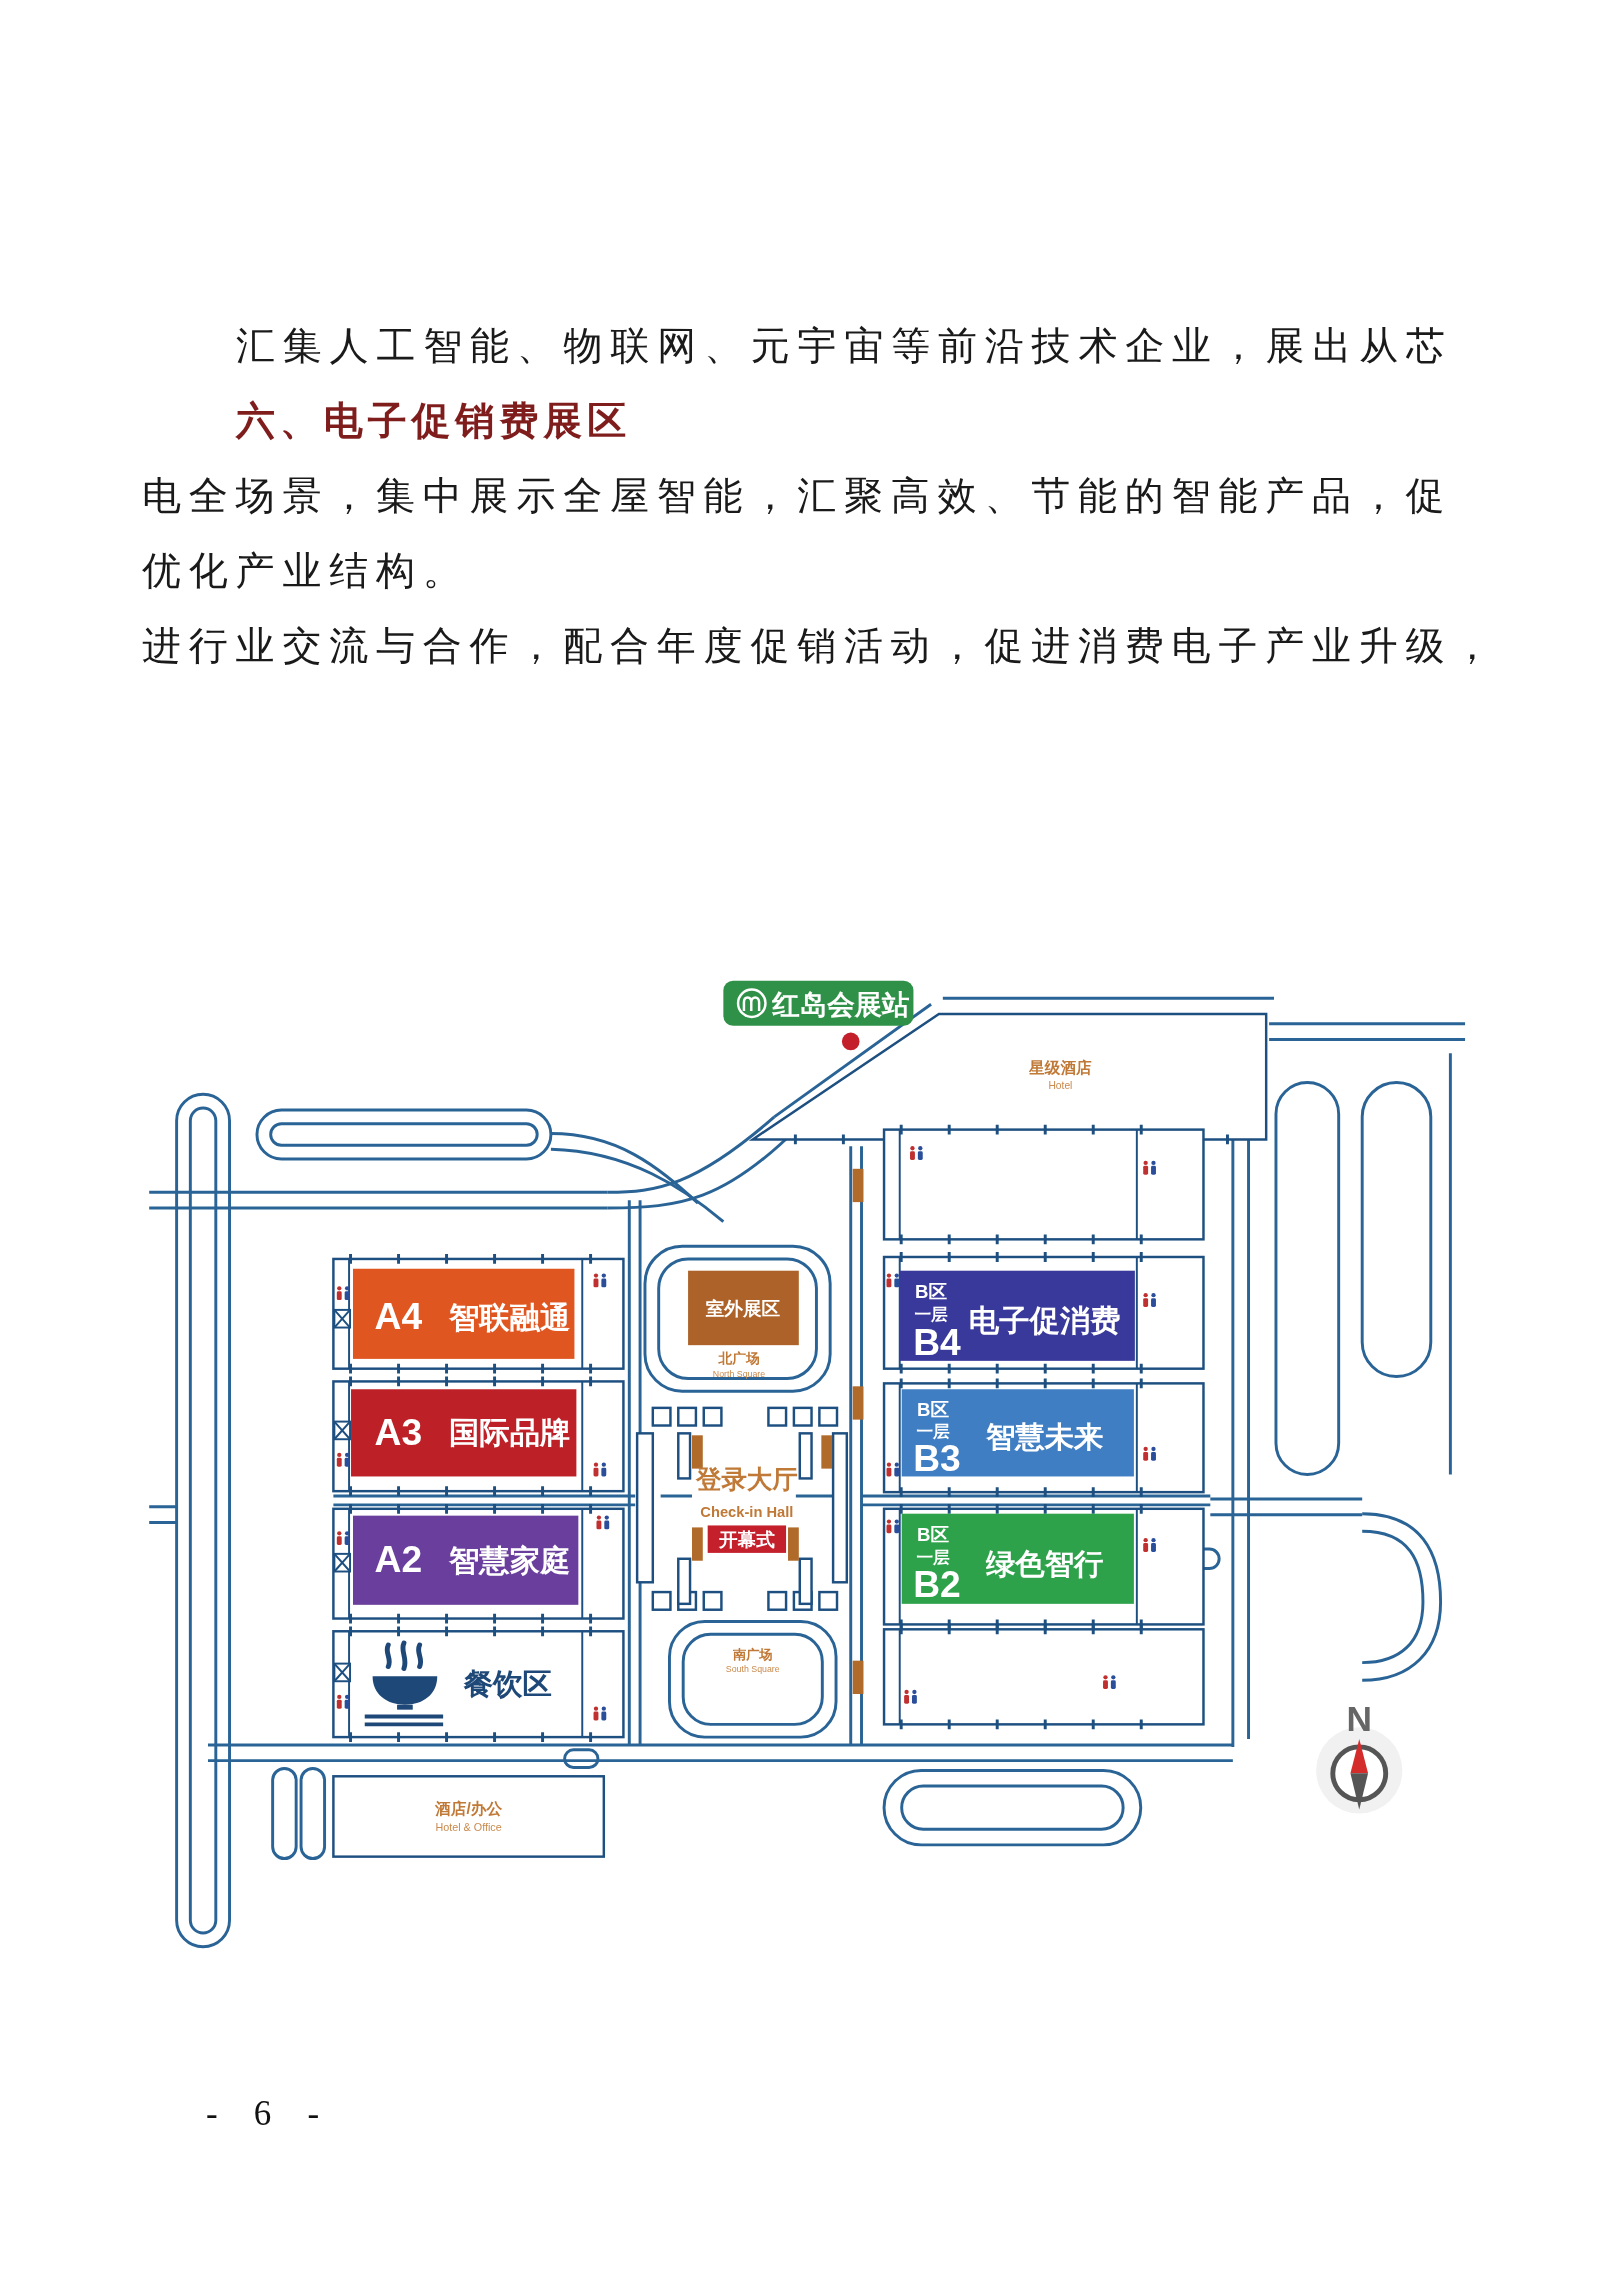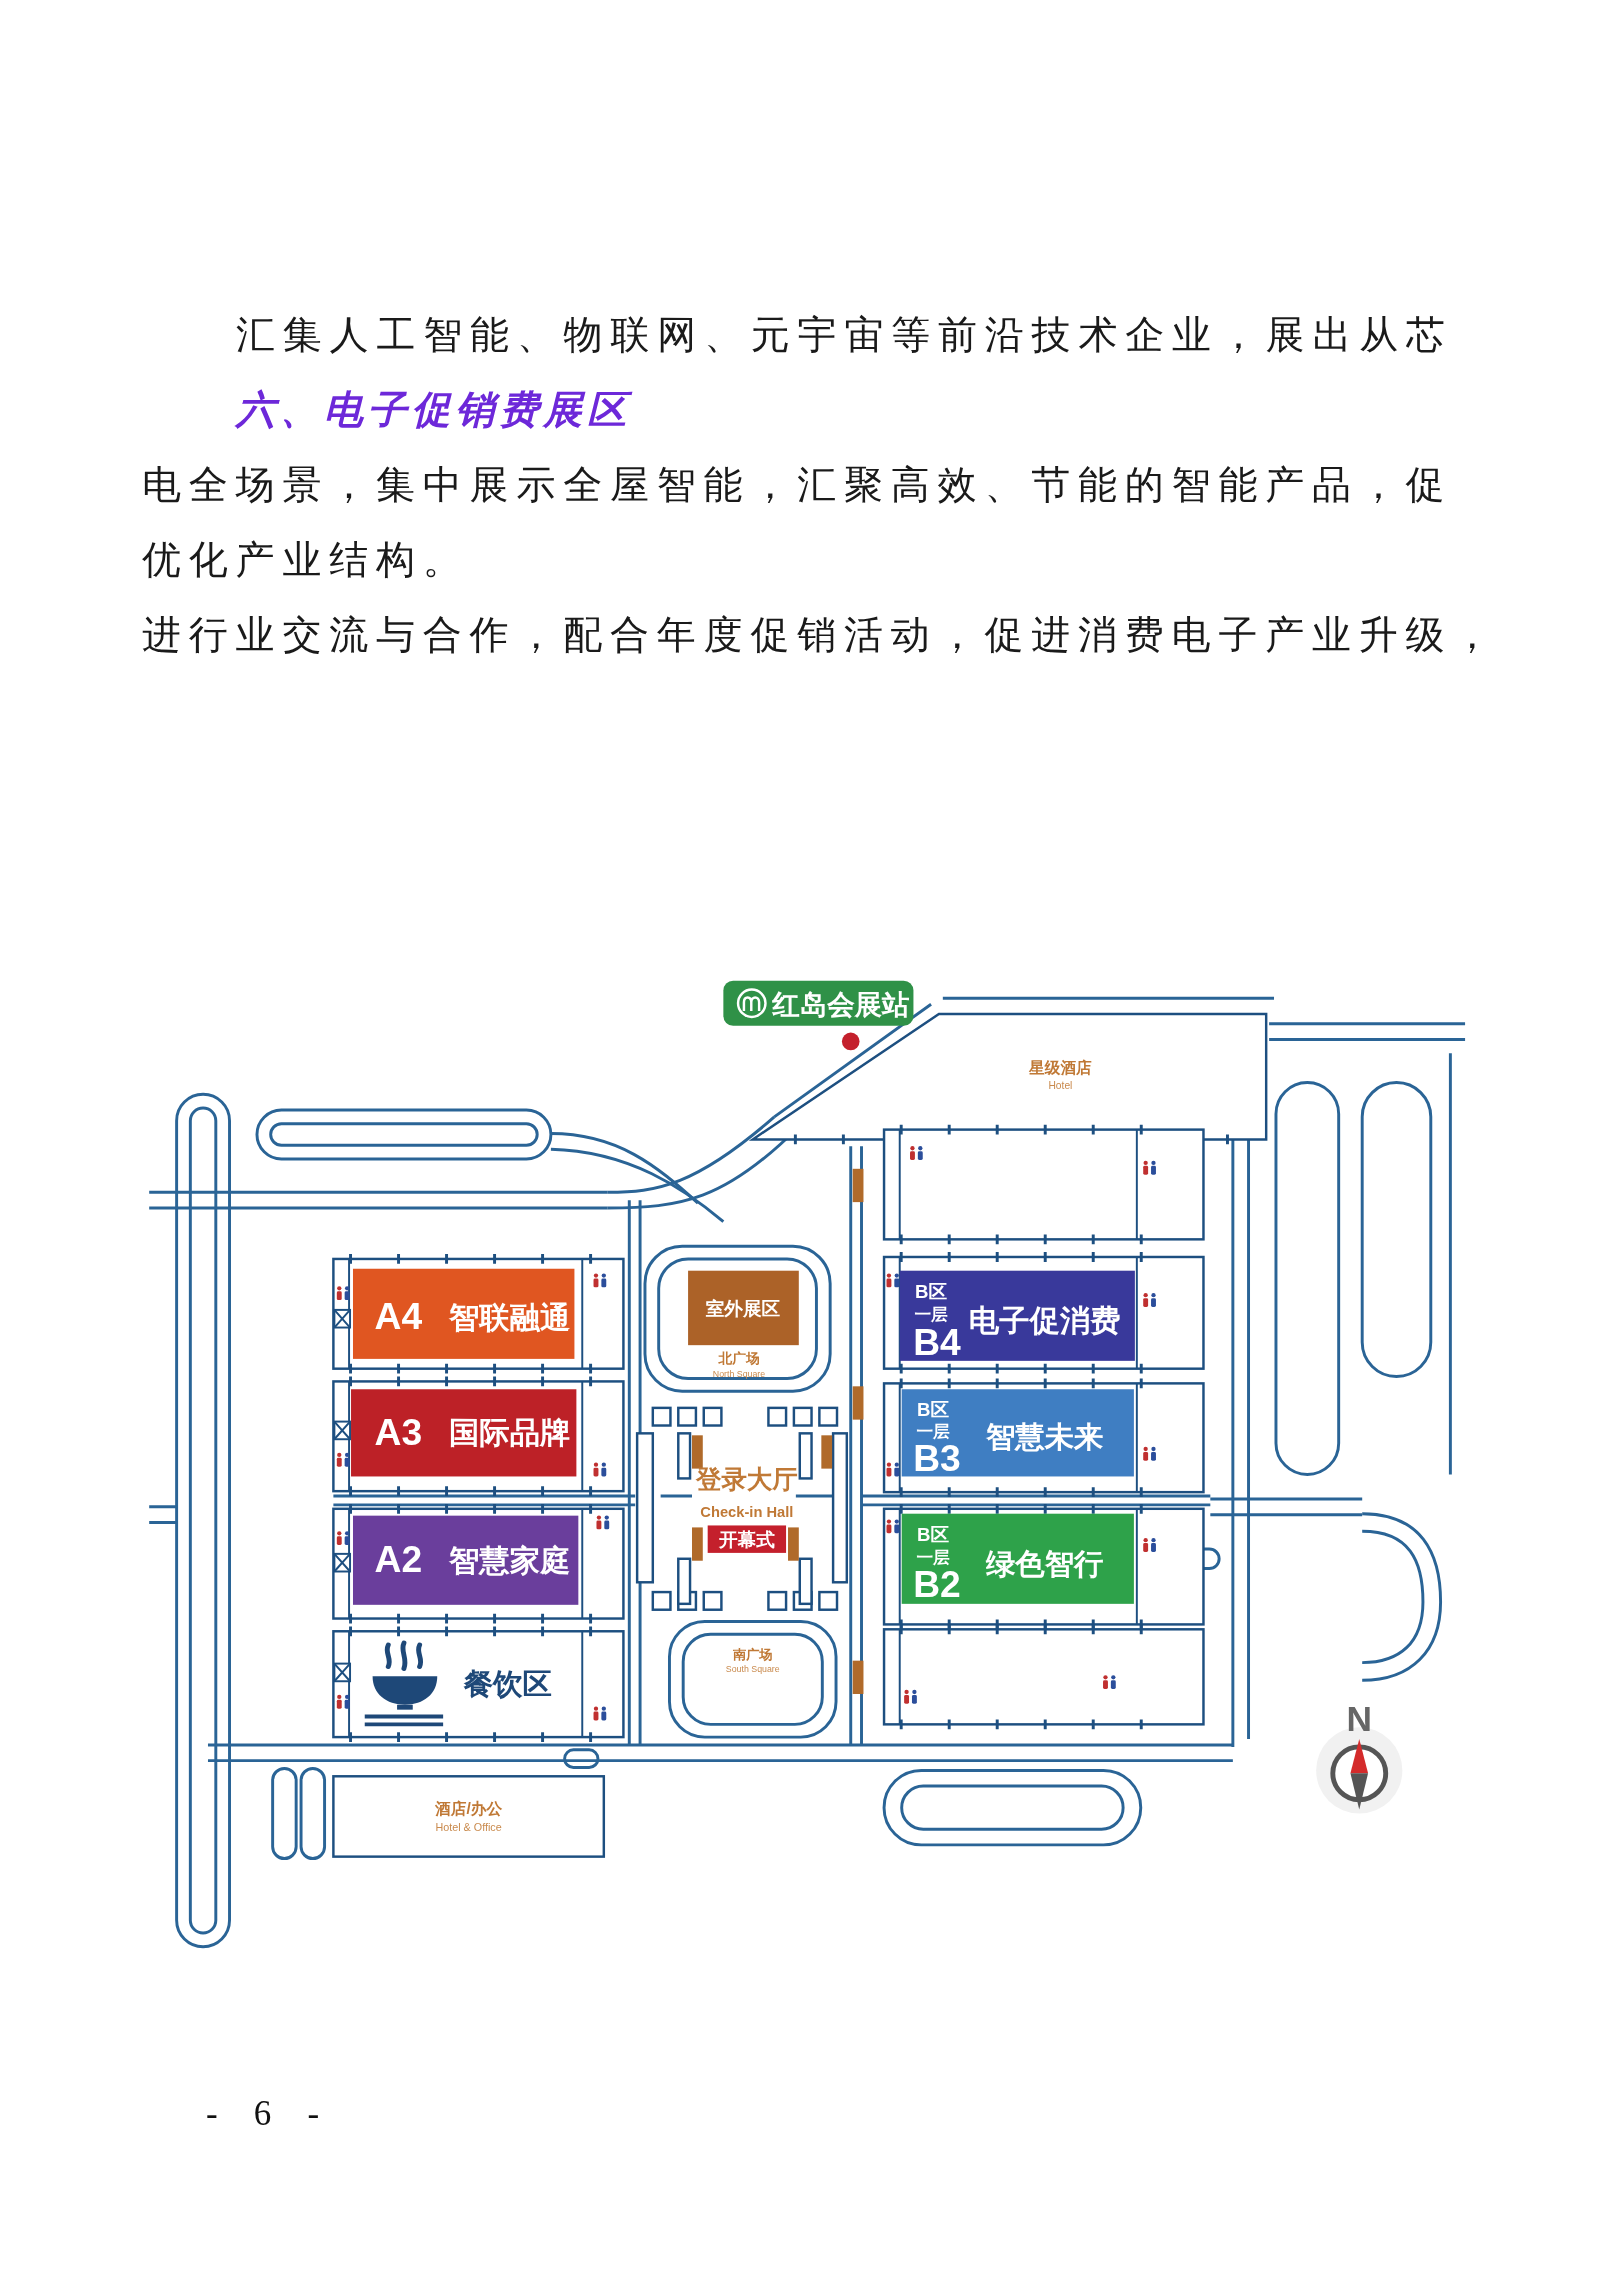--- a/index.html
+++ b/index.html
@@ -1,22 +1,22 @@
 <!DOCTYPE html>
 <html><head>
 <meta charset="utf-8">
 <style>
   html,body{margin:0;padding:0;background:#ffffff;}
   .page{position:relative;width:1621px;height:2292px;background:#ffffff;overflow:hidden;
         font-family:"Liberation Serif","DejaVu Serif",serif;color:#1a1a1a;}
-  .textblock{position:absolute;left:142px;top:297px;width:1348px;}
+  .textblock{position:absolute;left:142px;top:308px;width:1348px;}
   .tline{height:75px;line-height:75px;font-size:39px;letter-spacing:7.8px;white-space:nowrap;}
   .indent{padding-left:94px;}
   .thead{font-family:"Liberation Sans","DejaVu Sans",sans-serif;font-weight:bold;
-         letter-spacing:4.9px;color:#6d28d9;font-style:italic;}
+         letter-spacing:4.9px;color:#7f1d1d;}
   .pagenum{position:absolute;left:206px;top:2094px;font-size:35px;letter-spacing:13.7px;color:#111;}
   svg text{font-family:"Liberation Sans","DejaVu Sans",sans-serif;}
   .road{stroke:#2A6496;stroke-width:3;fill:none;}
   .hall{fill:#ffffff;stroke:#1D4F80;stroke-width:2.5;}
   .ticks{stroke:#1D4F80;stroke-width:10;stroke-dasharray:3 46;fill:none;}
   .divline{stroke:#1D4F80;stroke-width:2;}
   .orangetxt{fill:#C07936;}
   .orangetxt2{fill:#C98A4D;}
 </style>
 </head>

